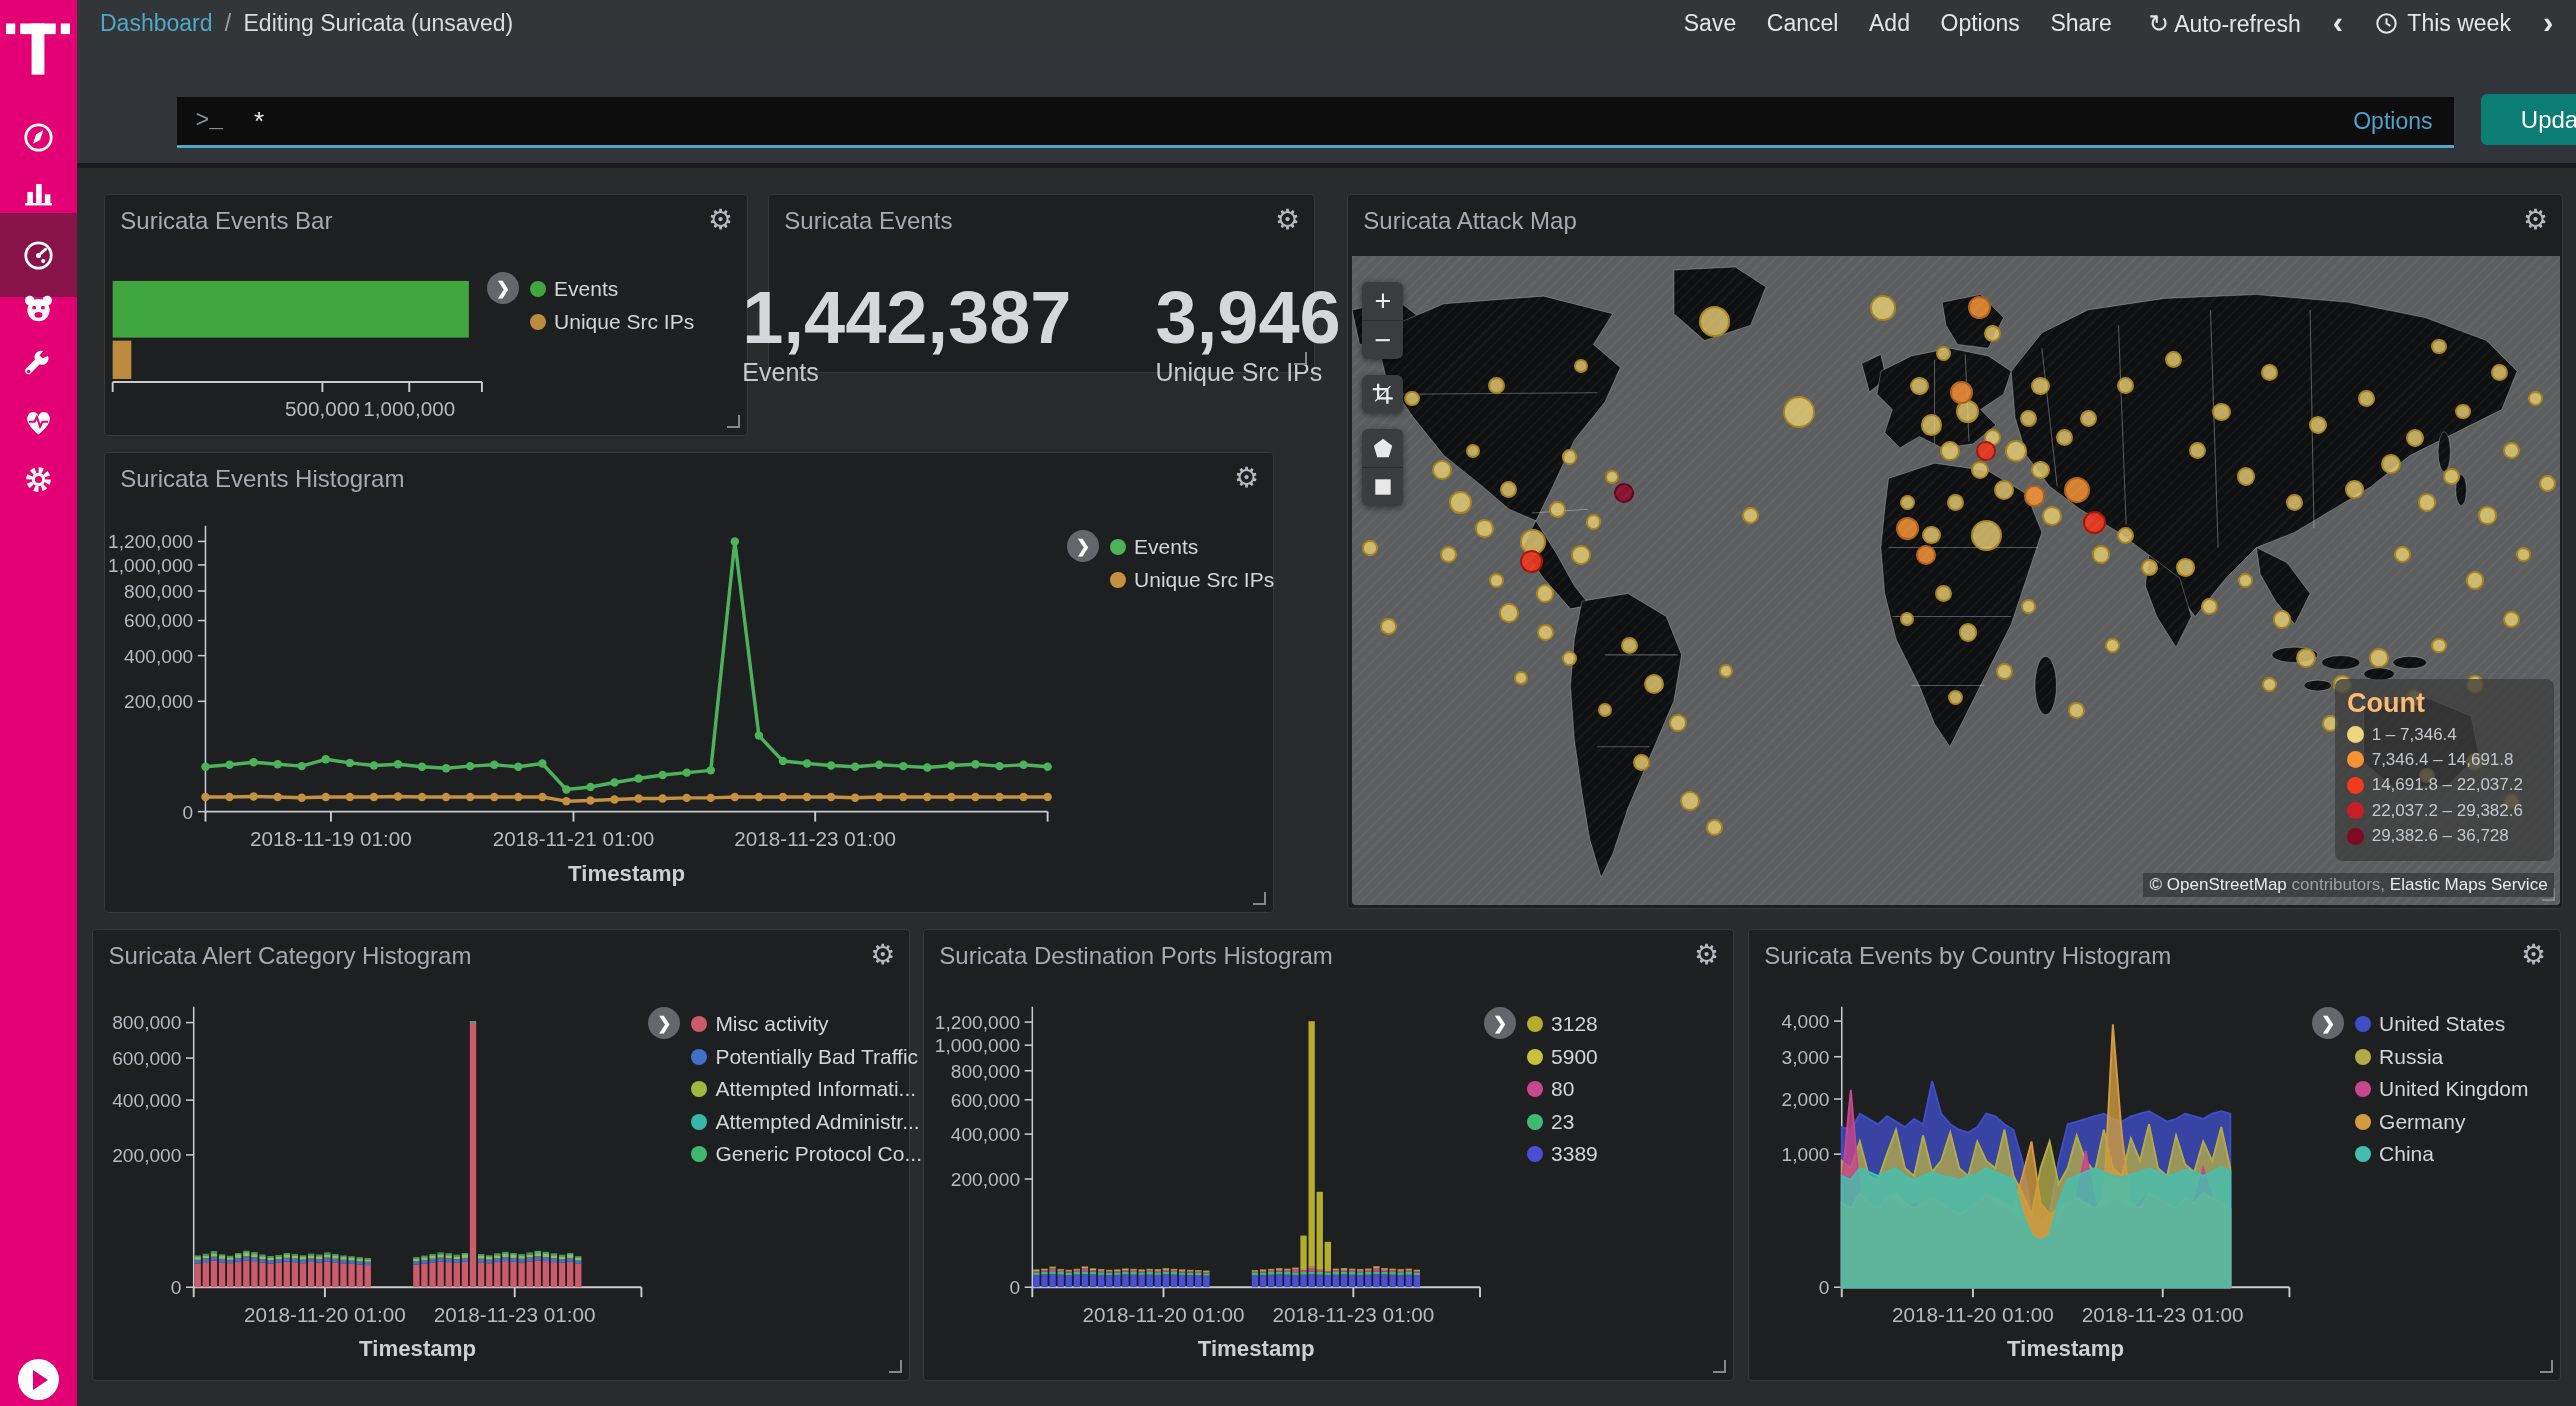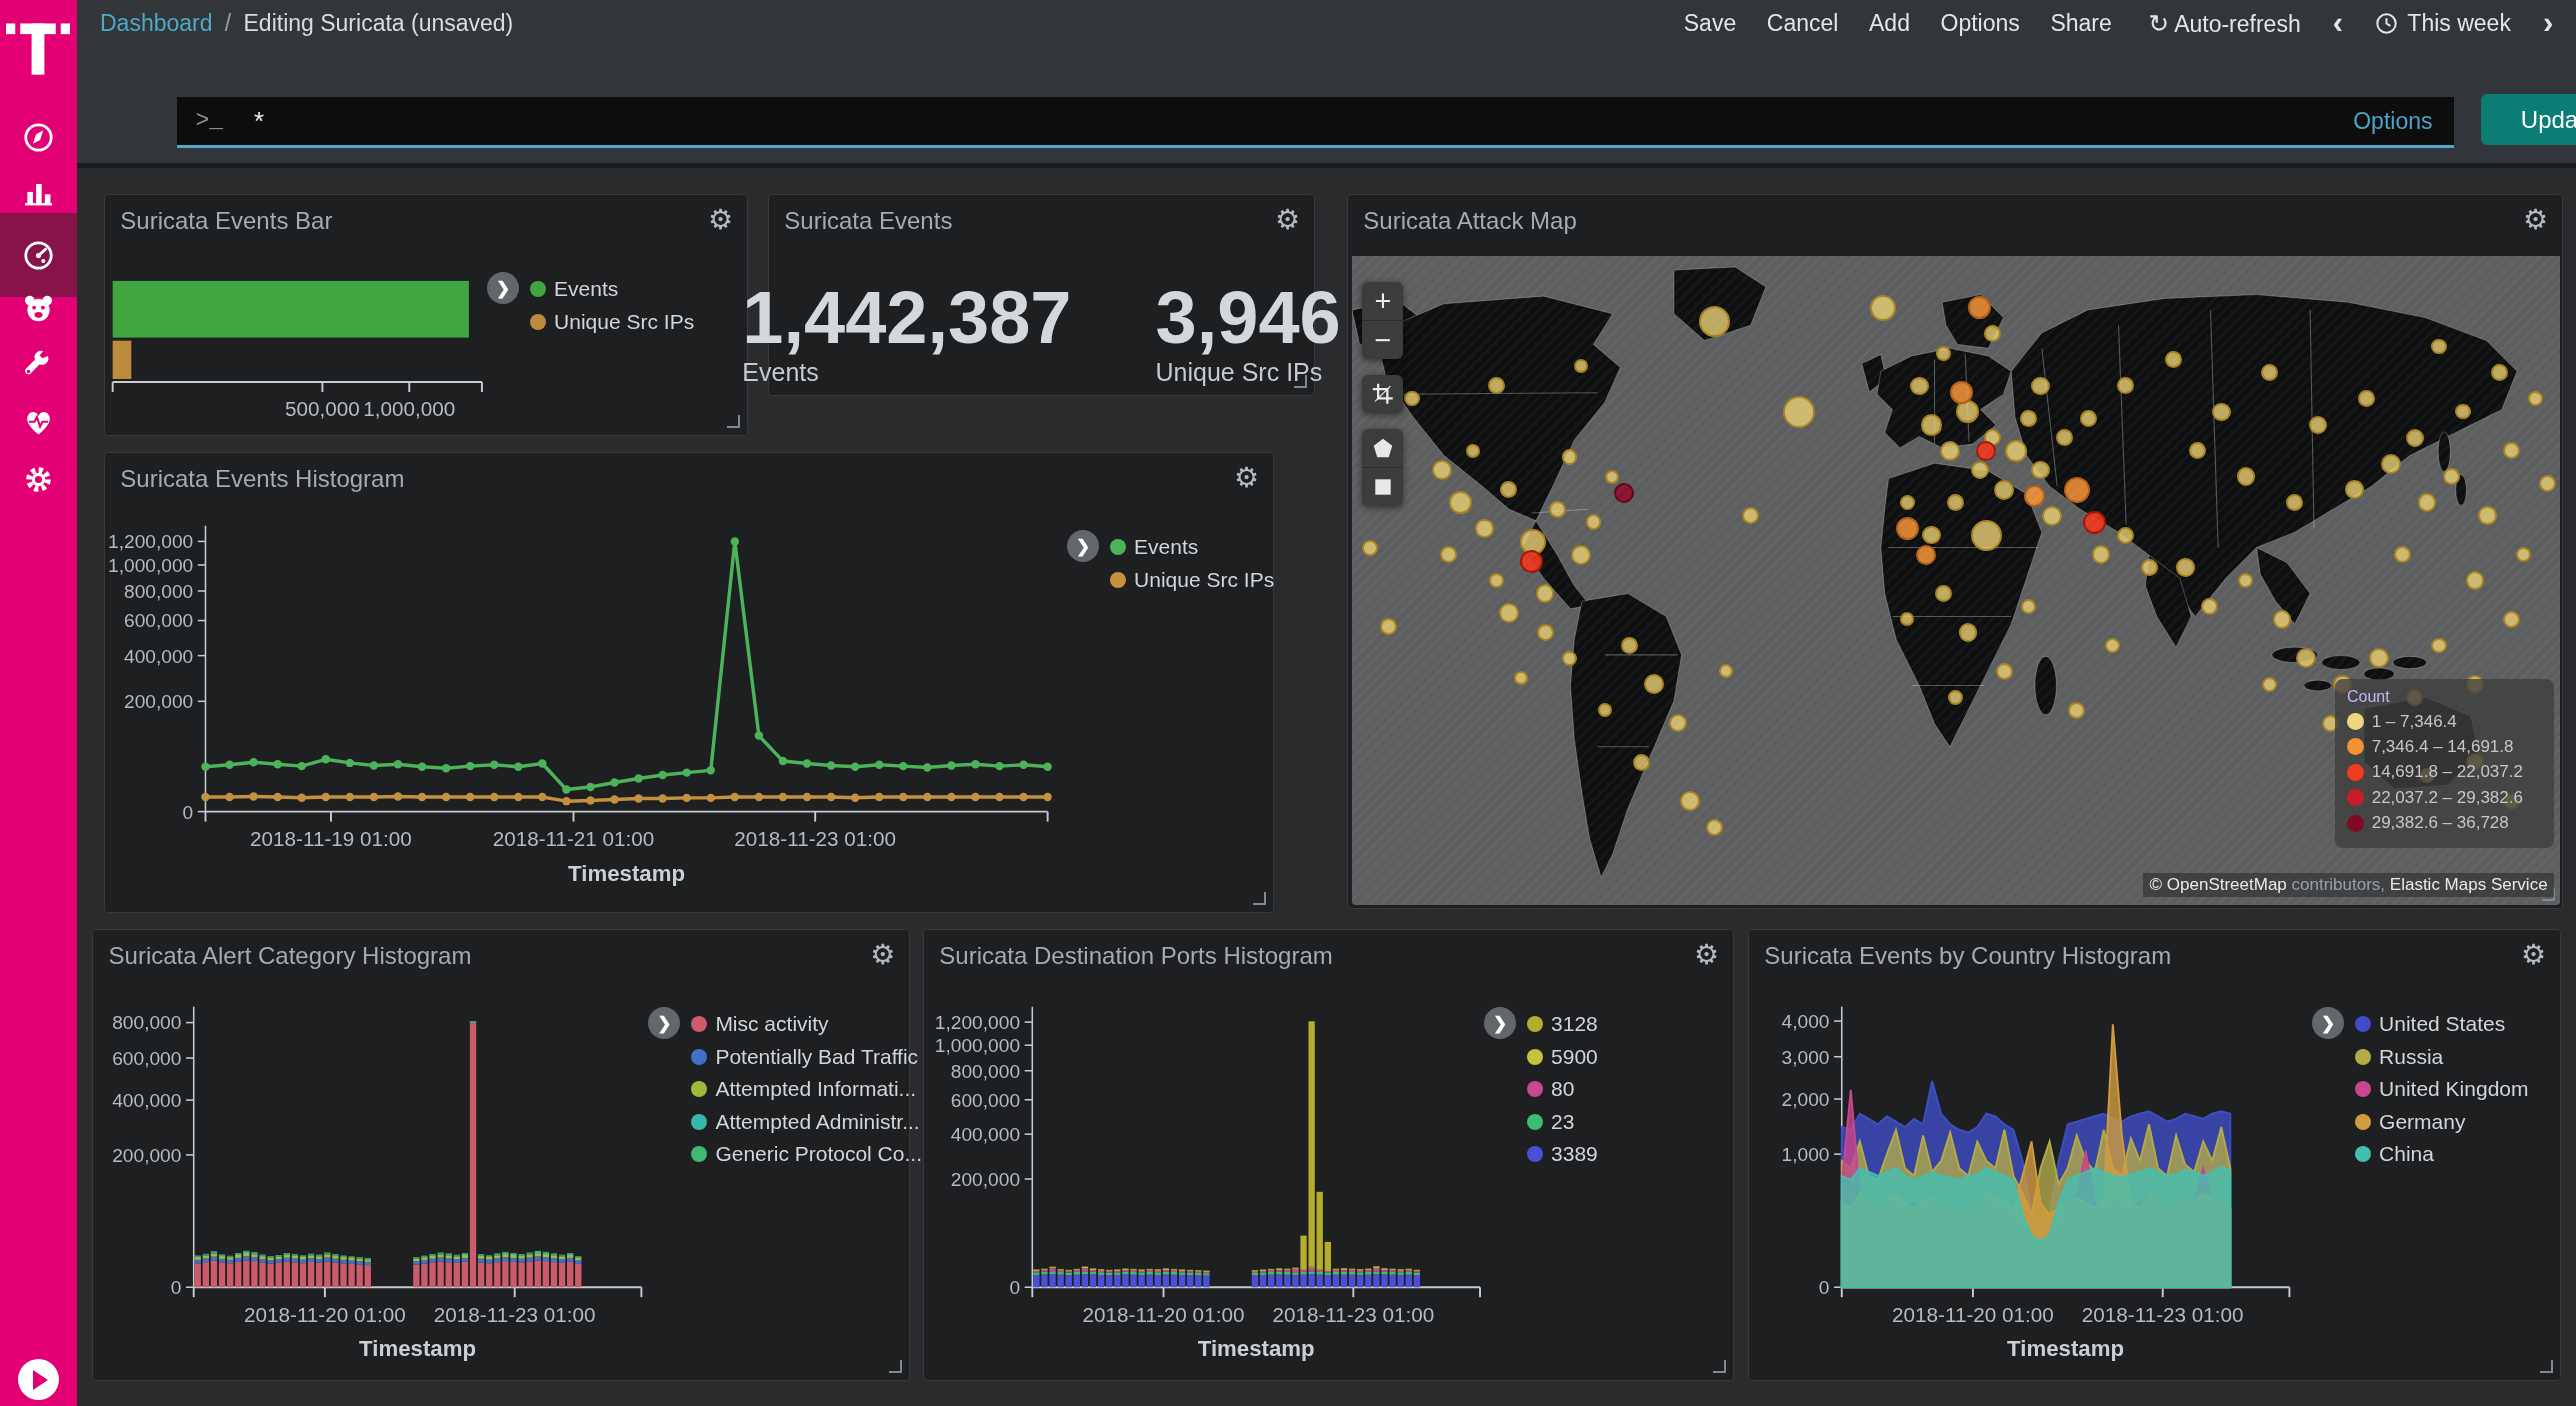--- a/index.html
+++ b/index.html
@@ -53,21 +53,21 @@
   .metric .val{font-size:74px;font-weight:700;color:#d5d8db;line-height:1.05;}
   .metric .lab{font-size:25px;color:#c7cacd;margin-top:1.5px;}
   
   #mapcanvas{position:absolute;left:3.8px;top:61px;width:1208px;height:649px;background:#5c5e60;overflow:hidden;border-radius:0 0 3.8px 3.8px;}
   #mapcanvas::after{content:"";position:absolute;inset:0;background:repeating-linear-gradient(135deg,rgba(255,255,255,0.035) 0 2.3px,transparent 2.3px 7.7px);pointer-events:none;}
   .mdot{position:absolute;border-radius:50%;box-sizing:border-box;border:2.3px solid;}
   .mapbtn-group{position:absolute;left:10.7px;width:41px;background:#3a3c3e;border-radius:6.1px;box-shadow:0 1.5px 6.1px rgba(0,0,0,.45);overflow:hidden;z-index:5;}
   .mapbtn{width:41px;height:38px;display:flex;align-items:center;justify-content:center;color:#ececec;font-size:29px;cursor:pointer;border-bottom:0.8px solid #2b2c2e;}
   .mapbtn:last-child{border-bottom:none;}
   #maplegend{position:absolute;right:6.1px;top:423px;width:219px;background:rgba(62,62,62,0.78);border-radius:7.7px;padding:9.2px 12.3px;box-sizing:border-box;z-index:5;}
-  #maplegend .ttl{font-size:16px;font-weight:normal;color:#c4b5fd;margin-bottom:4.6px;}
+  #maplegend .ttl{font-size:27px;font-weight:bold;color:#fdba74;margin-bottom:4.6px;}
   .ml-row{display:flex;align-items:center;gap:7.7px;font-size:17px;color:#c3c8cc;margin:5.4px 0;white-space:nowrap;}
   .ml-dot{width:17px;height:17px;border-radius:50%;flex:none;}
   #attribution{position:absolute;right:6.1px;bottom:7.7px;font-size:17px;background:rgba(40,40,40,0.55);padding:2.3px 6.1px;z-index:5;white-space:nowrap;}
   #attribution .b{color:#e8eaec;}
   #attribution .g{color:#9aa0a5;}
 </style>
 </head>
 <body>
 
 <div id="sidebar" class="abs">
@@ -205,21 +205,21 @@
           </div>
           <div class="lg-item">
             <span class="lg-dot" style="background: rgb(189, 139, 61);"></span>
             <span>Unique Src IPs</span>
           </div>
         </div>
       </div>
     <div class="resize"></div>
   </div>
 
-  <div class="panel" style="left:691px;top:26px;width:547px;height:202px">
+  <div class="panel" style="left:691px;top:26px;width:547px;height:179px">
     <div class="panel-title">Suricata Events</div>
     <div class="gear">⚙</div>
     <div id="metric-wrap">
       <div class="metric">
         <div class="val">1,442,387</div>
         <div class="lab">Events</div>
       </div>
       <div class="metric">
         <div class="val">3,946</div>
         <div class="lab">Unique Src IPs</div>

